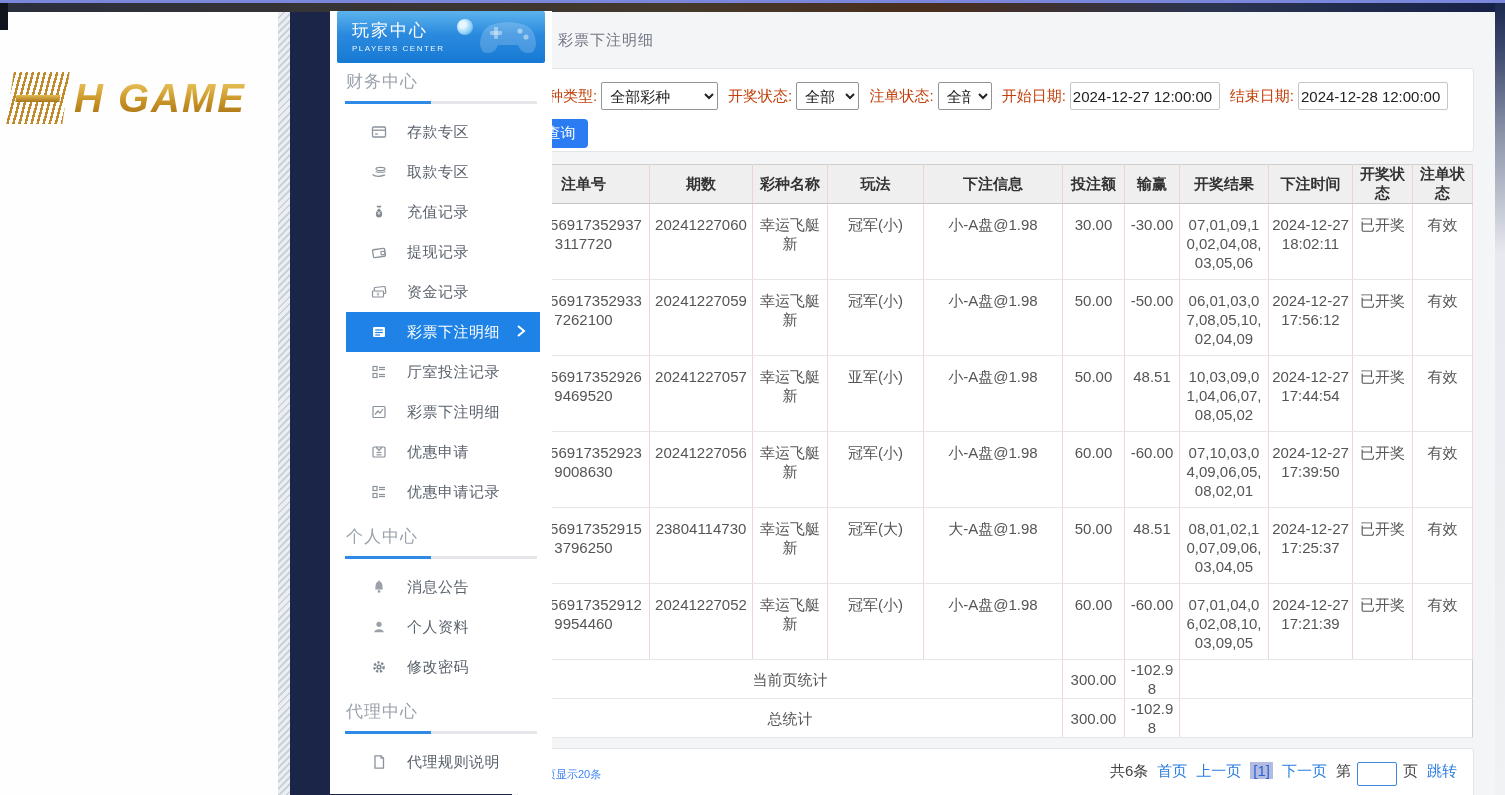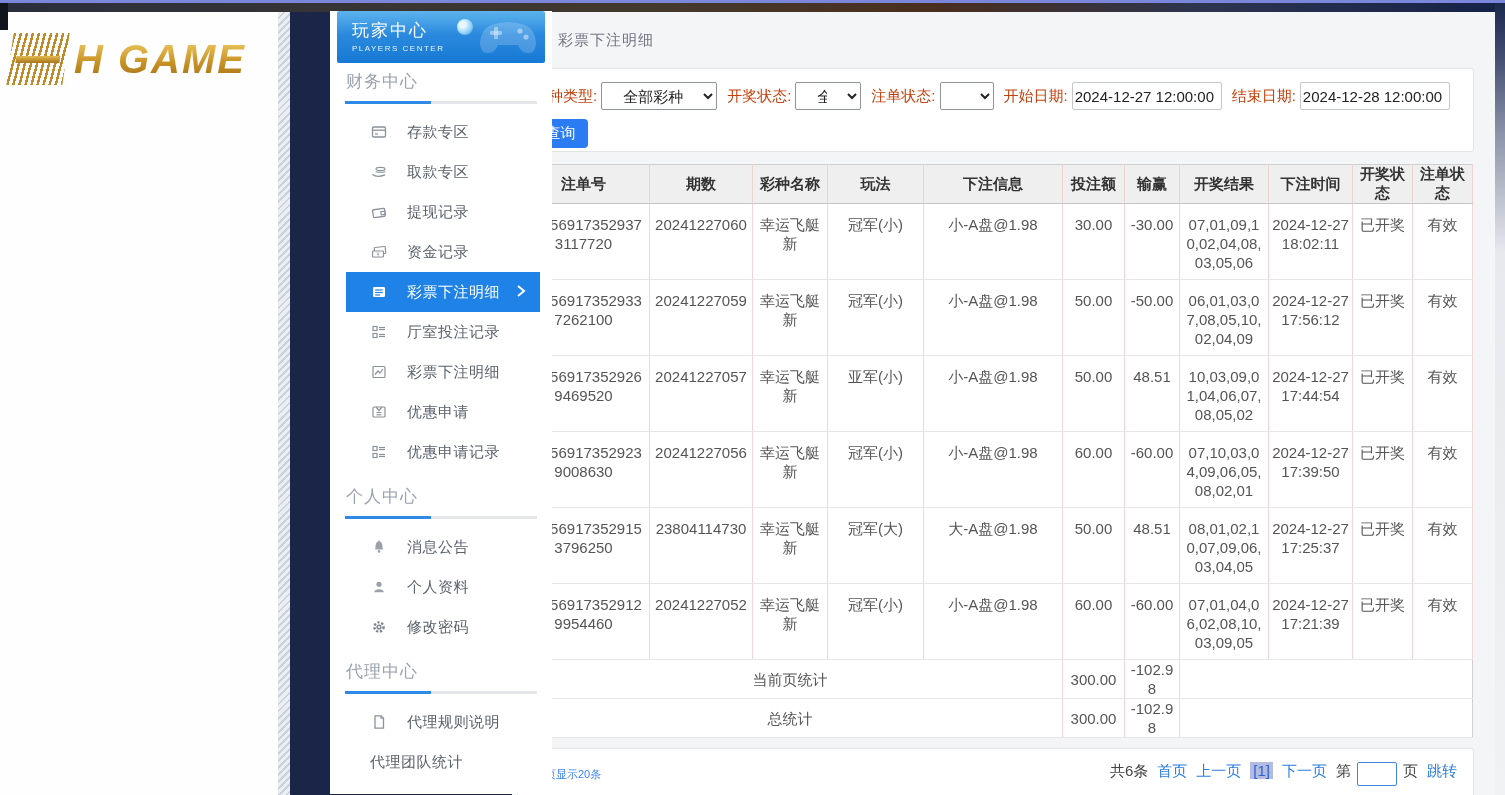--- a/index.html
+++ b/index.html
@@ -10,21 +10,21 @@
   }
   .top-line { position:absolute; left:0; top:0; width:1505px; height:3px; background:#7a87da; z-index:5; }
   .top-band { position:absolute; left:0; top:3px; width:1505px; height:9px; z-index:4;
     background:linear-gradient(90deg,#2a2f3e 0%,#44392c 45%,#4a2e1e 62%,#2c3550 80%,#162149 100%); }
   .corner-dark { position:absolute; left:0; top:3px; width:8px; height:27px; background:#10141c; z-index:6; }
   .right-strip { position:absolute; left:1495px; top:3px; width:10px; height:792px; z-index:4;
     background:linear-gradient(180deg,#1c294e 0px,#3a466b 45px,#8b93a8 130px,#e7e9ee 250px,#f1f2f5 100%); }
 
   
   .left-panel { position:absolute; left:0; top:3px; width:278px; height:792px; background:#fefefe; z-index:3; }
-  .logo { display:flex; align-items:center; padding:22px 0 0 10px; height:90px; }
+  .logo { display:flex; align-items:center; padding:22px 0 0 10px; height:90px;margin-top:39px; }
   .logo-mark { width:56px; height:52px; margin-right:8px; position:relative;
     background:repeating-linear-gradient(97deg,#c08a2a 0 2.5px,transparent 2.5px 6px); transform:skewX(-8deg); }
   .logo-mark::after { content:""; position:absolute; left:6px; top:23px; width:44px; height:7px;
     background:linear-gradient(180deg,#e4bb50,#a9751a); }
   .logo-text { font-size:40px; font-weight:bold; font-style:italic; letter-spacing:2px;
     background:linear-gradient(180deg,#ecc860 8%,#c99426 55%,#a06c12 100%);
     -webkit-background-clip:text; background-clip:text; color:transparent; }
 
   .texture-strip { position:absolute; left:278px; top:3px; width:12px; height:792px; z-index:3;
     background:repeating-linear-gradient(135deg,#ccd2da 0 2px,#ebeef2 2px 5px); }
@@ -54,21 +54,21 @@
   
   .content { position:absolute; left:512px; top:12px; width:983px; height:783px; background:#f4f5f7; z-index:3; overflow:hidden; }
   .title-row { display:flex; align-items:center; height:30px; margin:13px 0 0 16px; }
   .title-row .pt { font-size:15px; color:#707684; margin-left:12px; letter-spacing:1px; }
 
   .panel { background:#fff; border:1px solid #e3e5e8; border-radius:3px; }
   .filter-panel { position:absolute; left:5px; top:56px; width:957px; height:84px; padding:13px 15px; }
   .filter-row { display:flex; align-items:center; flex-wrap:nowrap; }
   .filter-row .flabel { font-size:15px; color:#c2410c; margin-right:4px; white-space:nowrap; }
   .filter-row select { height:28px; font-size:15px; color:#222; border:1px solid #8f9499; background:#fff; border-radius:2px; margin-right:10px;
-    font-family:"Liberation Sans","DejaVu Sans",sans-serif; padding:0 17px; }
+    font-family:"Liberation Sans","DejaVu Sans",sans-serif; padding:0 4px; }
   .sel-lottery { width:122px; } .sel-draw { width:66px; } .sel-order { width:54px; }
   .filter-row input.date { width:150px; height:28px; border:1px solid #c3c7cc; border-radius:2px; font-size:15px; color:#222;
     padding:0 2px; margin-right:10px; font-family:"Liberation Sans","DejaVu Sans",sans-serif; }
   .query-btn { margin-top:9px; width:55px; height:29px; background:#2b7bf3; color:#fff; border:none; border-radius:4px;
     font-size:15px; cursor:pointer; font-family:"Liberation Sans","DejaVu Sans",sans-serif; }
 
   .table-panel { position:absolute; left:5px; top:152px; width:957px; }
   table.bets { width:955px; table-layout:fixed; border-collapse:collapse; border:1px solid #cfcfcf; background:#fff; }
   table.bets th { height:38px; background:#efefef; font-size:15px; font-weight:bold; color:#333;
     border-right:1px solid #eed3d3; border-bottom:1px solid #c6c6c6; padding:0 2px; }
@@ -130,20 +130,28 @@
         </svg>
       <span class="ml">存款专区</span>
     </li>
     <li>
       <svg class="mi" viewBox="0 0 16 16">
           <ellipse cx="9.5" cy="5" rx="4.5" ry="1.6" fill="none" stroke="#8a929c" stroke-width="1.2"></ellipse>
           <path d="M5 7.2 C5 8.6 14 8.6 14 7.2" fill="none" stroke="#8a929c" stroke-width="1.2"></path>
           <path d="M1.5 10.5 Q6 14 14 10.8" fill="none" stroke="#8a929c" stroke-width="1.4"></path>
         </svg>
       <span class="ml">取款专区</span>
+    </li>
+    <li>
+      <svg class="mi" viewBox="0 0 16 16">
+          <path d="M6.5 3.5 L9.5 3.5 L10.5 1.8 L5.5 1.8 Z" fill="#828a94"></path>
+          <path d="M8 4.5 C4.5 6.5 3.2 13.5 8 13.5 C12.8 13.5 11.5 6.5 8 4.5 Z" fill="#828a94"></path>
+          <text x="8" y="11" font-size="6" fill="#fff" text-anchor="middle">¥</text>
+        </svg>
+      <span class="ml">充值记录</span>
     </li>
     <li>
       <svg class="mi" viewBox="0 0 16 16">
           <rect x="2" y="5" width="12" height="8" rx="1" fill="none" stroke="#8a929c" stroke-width="1.3" transform="rotate(-8 8 9)"></rect>
           <rect x="10" y="7.5" width="4" height="3" fill="none" stroke="#8a929c" stroke-width="1.1" transform="rotate(-8 12 9)"></rect>
         </svg>
       <span class="ml">提现记录</span>
     </li>
     <li>
       <svg class="mi" viewBox="0 0 16 16">

